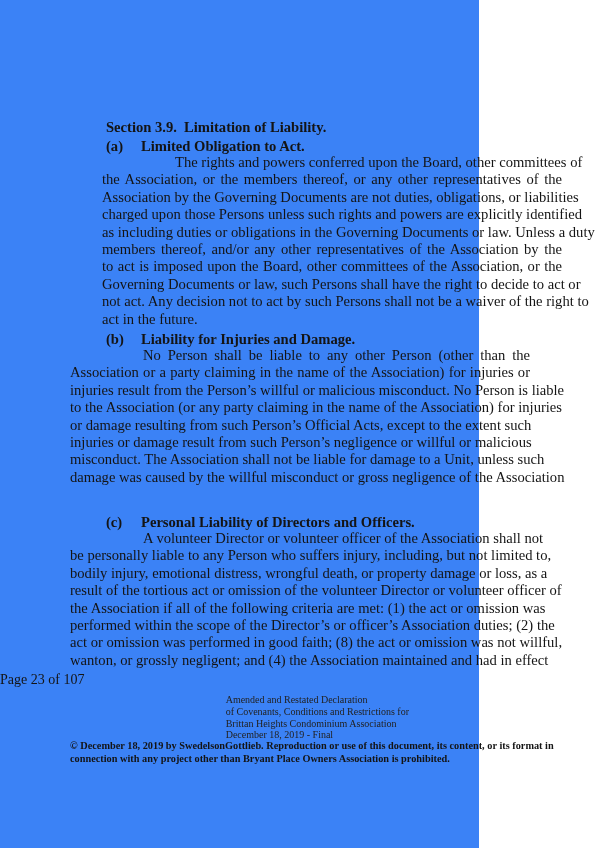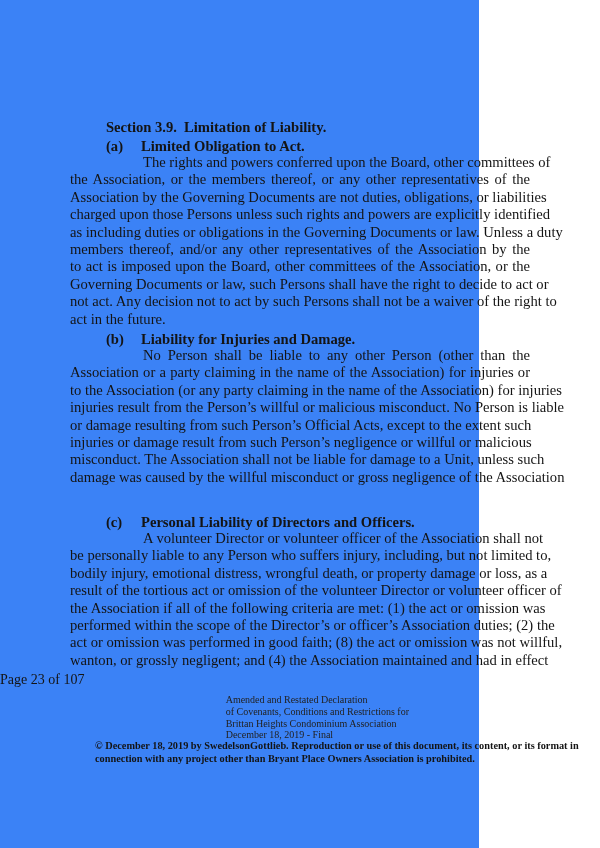--- a/index.html
+++ b/index.html
@@ -10,55 +10,55 @@
   .section-title .num { display: inline-block; width: 78px; }
   .sub-head { position: absolute; left: 106px; font-weight: bold; font-size: 14.6px; white-space: nowrap; }
   .sub-head .letter { display: inline-block; width: 35px; }
   .body-block { position: absolute; left: 70px; width: 460px; font-size: 14.6px; line-height: 17.4px; }
   .line { display: block; text-align: justify; text-align-last: justify; white-space: nowrap; height: 17.4px; }
   .line.indent { padding-left: 73px; }
   .line.last { text-align-last: left; }
   .page-num { position: absolute; left: 0; width: 600px; top: 672px; text-align: left; font-size: 14px; }
   .footer-block { position: absolute; right: 70px; top: 694px; text-align: left; font-size: 10px; line-height: 11.8px; color: #222; }
   .copyright { position: absolute; left: 70px; width: 460px; top: 739px; font-weight: bold; font-size: 10.3px; line-height: 13px; }
-  .copyright .cl { display: block; white-space: nowrap; margin-left: 25px; }
+  .copyright .cl { display: block; white-space: nowrap; }
 </style>
 </head>
 <body>
 
 <div class="page">
 
   <div class="section-title">
     <span class="num">Section 3.9.</span><span>Limitation of Liability.</span>
   </div>
 
   <div class="sub-head" style="top:138px;">
     <span class="letter">(a)</span><span>Limited Obligation to Act.</span>
   </div>
-  <div class="body-block" style="top:154px;">
+  <div class="body-block" style="top:154px;margin-left:32px;">
     <span class="line indent">The rights and powers conferred upon the Board, other committees of</span>
     <span class="line">the Association, or the members thereof, or any other representatives of the</span>
     <span class="line">Association by the Governing Documents are not duties, obligations, or liabilities</span>
     <span class="line">charged upon those Persons unless such rights and powers are explicitly identified</span>
     <span class="line">as including duties or obligations in the Governing Documents or law. Unless a duty</span>
     <span class="line">members thereof, and/or any other representatives of the Association by the</span>
     <span class="line">to act is imposed upon the Board, other committees of the Association, or the</span>
     <span class="line">Governing Documents or law, such Persons shall have the right to decide to act or</span>
     <span class="line">not act. Any decision not to act by such Persons shall not be a waiver of the right to</span>
     <span class="line last">act in the future.</span>
   </div>
 
   <div class="sub-head" style="top:331px;">
     <span class="letter">(b)</span><span>Liability for Injuries and Damage.</span>
   </div>
   <div class="body-block" style="top:347px;">
     <span class="line indent">No Person shall be liable to any other Person (other than the</span>
     <span class="line">Association or a party claiming in the name of the Association) for injuries or</span>
+    <span class="line">injuries result from the Person’s willful or malicious misconduct. No Person is liable</span>
     <span class="line">to the Association (or any party claiming in the name of the Association) for injuries</span>
-    <span class="line">injuries result from the Person’s willful or malicious misconduct. No Person is liable</span>
     <span class="line">or damage resulting from such Person’s Official Acts, except to the extent such</span>
     <span class="line">injuries or damage result from such Person’s negligence or willful or malicious</span>
     <span class="line">misconduct. The Association shall not be liable for damage to a Unit, unless such</span>
     <span class="line">damage was caused by the willful misconduct or gross negligence of the Association</span>
   </div>
 
   <div class="sub-head" style="top:514px;">
     <span class="letter">(c)</span><span>Personal Liability of Directors and Officers.</span>
   </div>
   <div class="body-block" style="top:530px;">

